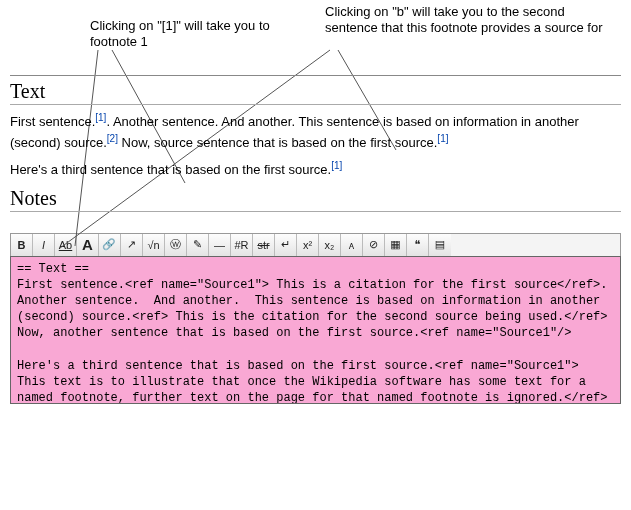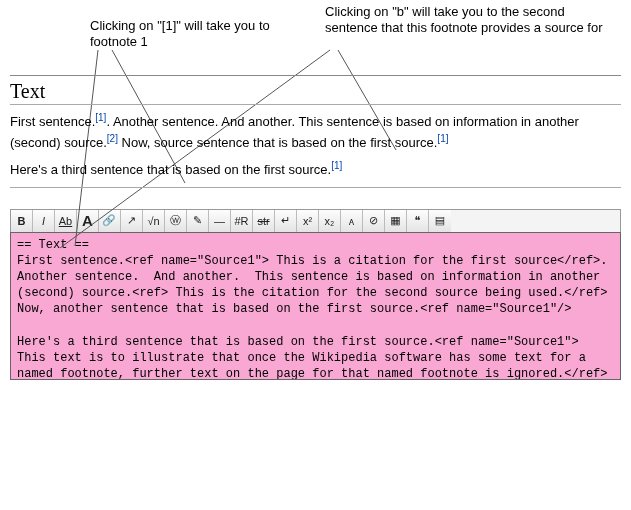--- a/index.html
+++ b/index.html
@@ -152,20 +152,21 @@
   <div class="section-head">Text</div>
   <hr class="section-underline">
 
   <div class="body-text">
     <span>First sentence.</span><sup class="ref">[1]</sup><span>. Another sentence. And another. This sentence is based on information in another (second) source.</span><sup class="ref">[2]</sup><span> Now, source sentence that is based on the first source.</span><sup class="ref">[1]</sup>
   </div>
   <div class="body-text">
     <span>Here's a third sentence that is based on the first source.</span><sup class="ref">[1]</sup>
   </div>
 
+  <div class="section-head">Notes</div>
   <hr class="section-underline">
 
 </div>
 
 <div class="editor-wrap">
   <div class="toolbar">
     <div class="tb-btn bold">B</div>
     <div class="tb-btn italic">I</div>
     <div class="tb-btn underline">Ab</div>
     <div class="tb-btn" style="font-size:15px;font-weight:bold;">

